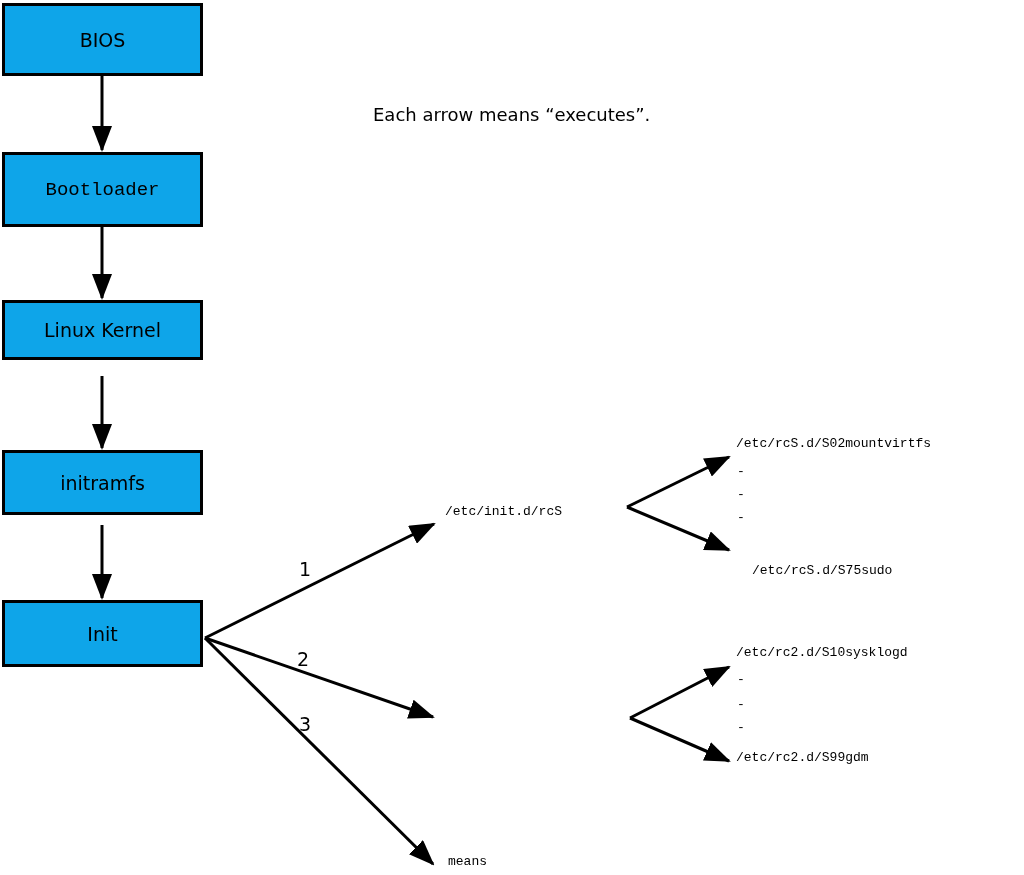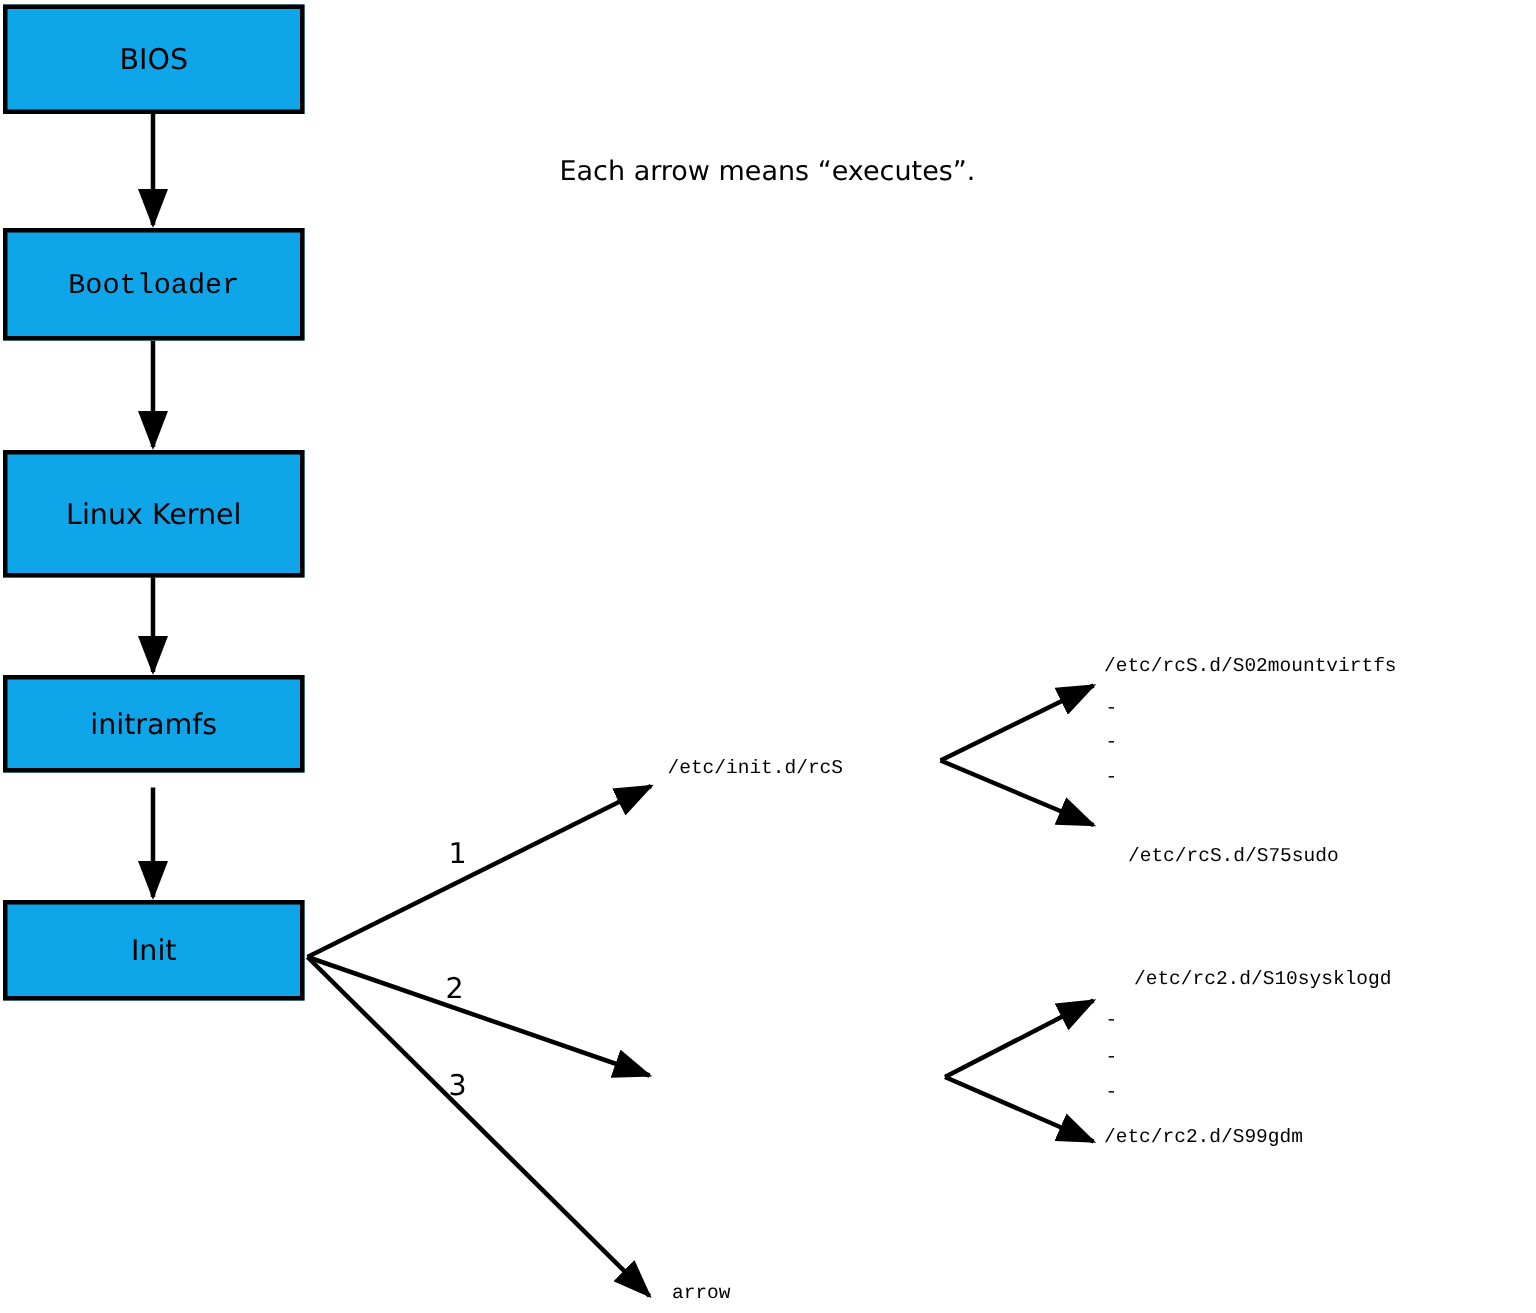--- a/index.html
+++ b/index.html
@@ -88,42 +88,42 @@
   </svg>
 
   <div class="note" style="left:357px; top:104px;">Each arrow means “executes”.</div>
 
   <div class="node-box" style="top:3px;   height:73px;">
     <span>BIOS</span>
   </div>
   <div class="node-box" style="top:152px; height:75px;font-family:Liberation Mono, monospace;">
     <span>Bootloader</span>
   </div>
-  <div class="node-box" style="top:300px; height:85px;">
+  <div class="node-box" style="top:300px; height:60px;">
     <span>Linux Kernel</span>
   </div>
   <div class="node-box" style="top:450px; height:65px;">
     <span>initramfs</span>
   </div>
   <div class="node-box" style="top:600px; height:67px;">
     <span>Init</span>
   </div>
 
   <div class="branch-num" style="left:299px; top:558px;">1</div>
   <div class="branch-num" style="left:297px; top:648px;">2</div>
   <div class="branch-num" style="left:299px; top:713px;">3</div>
 
   <div class="mono" style="left:445px; top:501px;">/etc/init.d/rcS</div>
   <div class="mono" style="left:736px; top:433px;">/etc/rcS.d/S02mountvirtfs</div>
   <div class="mono" style="left:737px; top:461px;">-</div>
   <div class="mono" style="left:737px; top:484px;">-</div>
   <div class="mono" style="left:737px; top:507px;">-</div>
   <div class="mono" style="left:752px; top:535px;margin-top:25px;">/etc/rcS.d/S75sudo</div>
 
-  <div class="mono" style="left:756px; top:642px;">/etc/rc2.d/S10sysklogd</div>
+  <div class="mono" style="left:736px; top:642px;">/etc/rc2.d/S10sysklogd</div>
   <div class="mono" style="left:737px; top:669px;">-</div>
   <div class="mono" style="left:737px; top:694px;">-</div>
   <div class="mono" style="left:737px; top:717px;">-</div>
   <div class="mono" style="left:736px; top:747px;">/etc/rc2.d/S99gdm</div>
 
-  <div class="mono" style="left:448px; top:851px;">arrow</div>
+  <div class="mono" style="left:448px; top:851px;">means</div>
 
 </div>
 
 </body></html>

